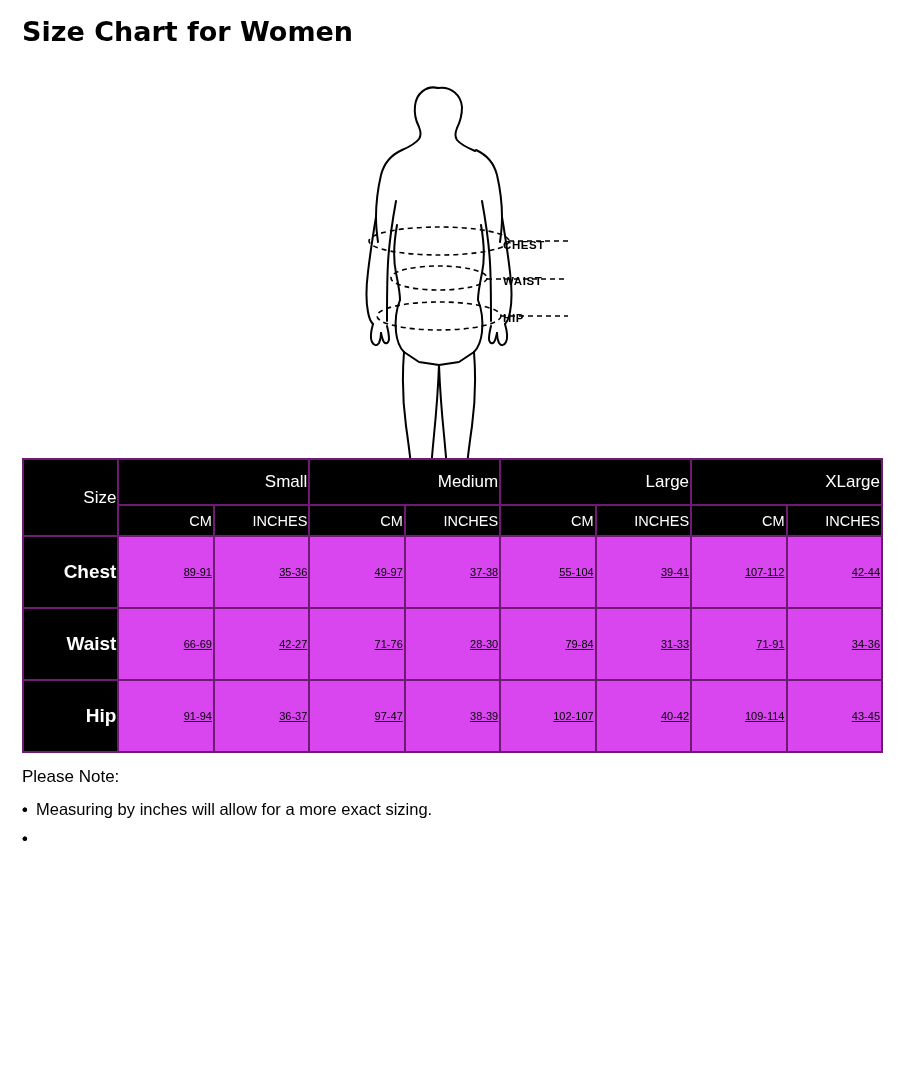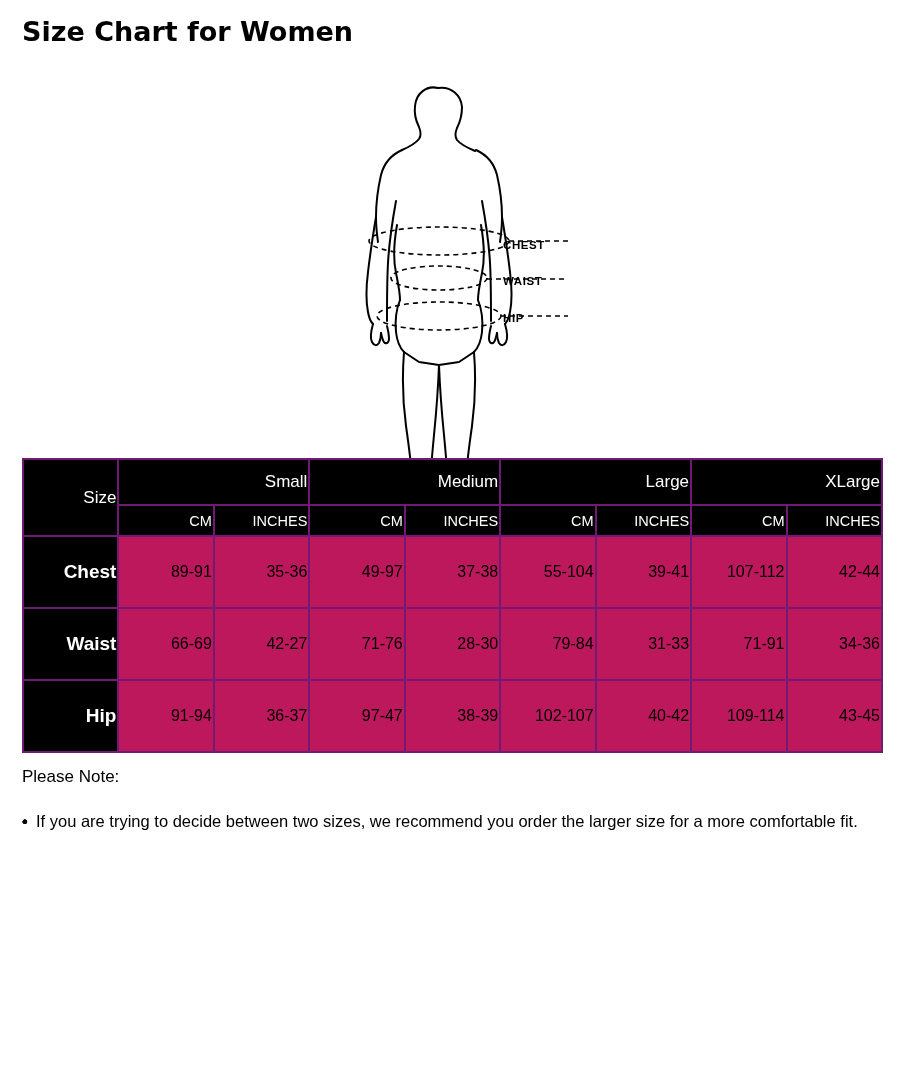--- a/index.html
+++ b/index.html
@@ -84,40 +84,41 @@
   }
   .row-label {
     background: #000000;
     color: #ffffff;
     font-size: 19px;
     font-weight: bold;
     height: 72px;
     width: 96px;
   }
   .cell {
-    background: #be185d;
+    background: #d946ef;
     color: #000000;
-    font-size: 16px;
+    font-size: 11px;
     height: 72px;
+    text-decoration: underline;
   }
   .size-corner {
     background: #000000;
     color: #ffffff;
     font-size: 17px;
     font-weight: normal;
   }
 
   
   .notes {
     margin: 14px 0 0 22px;
     width: 868px;
   }
   .notes-head {
     font-size: 17px;
-    margin-bottom: 20px;
+    margin-bottom: 8px;
   }
   .note-item {
     font-size: 16.5px;
     line-height: 1.75;
     padding-left: 14px;
     position: relative;
     text-indent: 0;
   }
   .note-item .bullet {
     position: absolute;
@@ -245,23 +246,23 @@
   </table>
 
   <div class="notes">
     <div class="notes-head">Please Note:</div>
 
     <div class="note-item">
       <span class="bullet">•</span>
     </div>
     <div class="note-item">
       <span class="bullet">•</span>
-    </div>
-    <div class="note-item">
-      <span class="bullet">•</span>
-    </div>
-    <div class="note-item">
-      <span class="bullet">•</span>
-      <span class="note-text">If you are trying to decide between two sizes, we recommend you order the larger size for a more comfortable fit.</span>
+      <span class="note-text">Measuring by inches will allow for a more exact sizing.</span>
+    </div>
+    <div class="note-item">
+      <span class="bullet">•</span>
+    </div>
+    <div class="note-item">
+      <span class="bullet">•</span>
     </div>
   </div>
 
 </div>
 
 </body></html>

